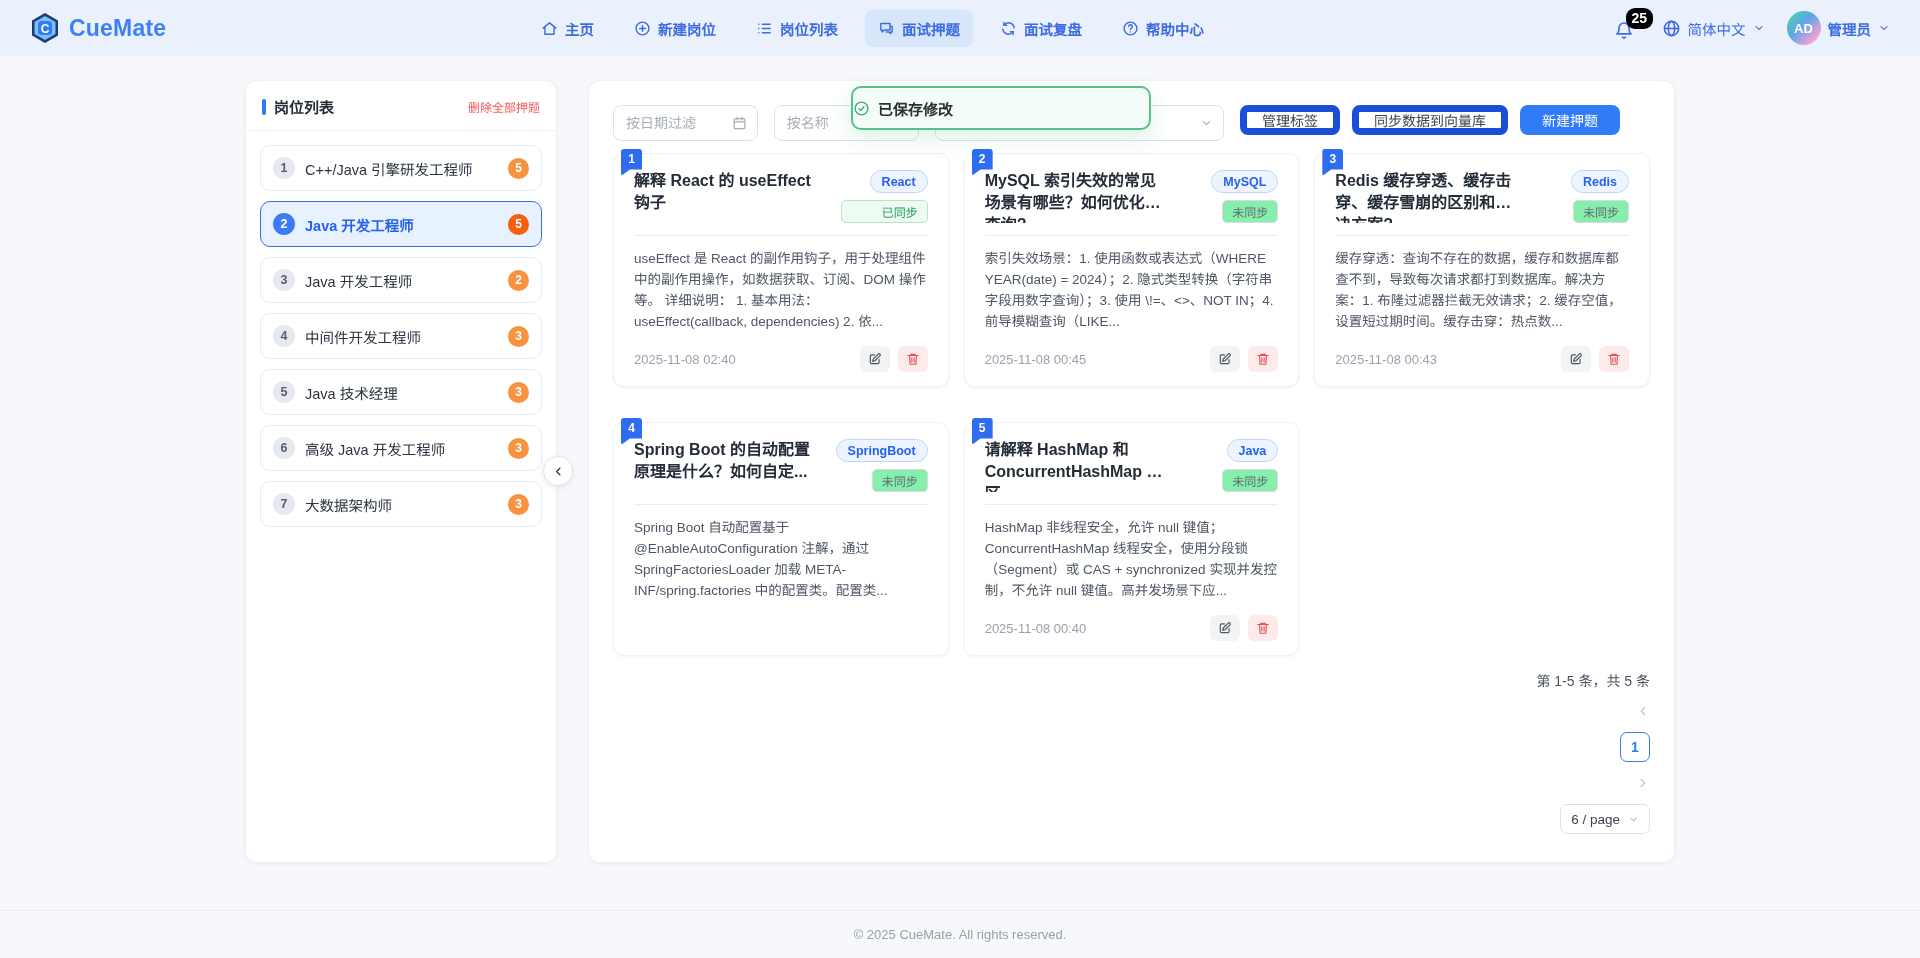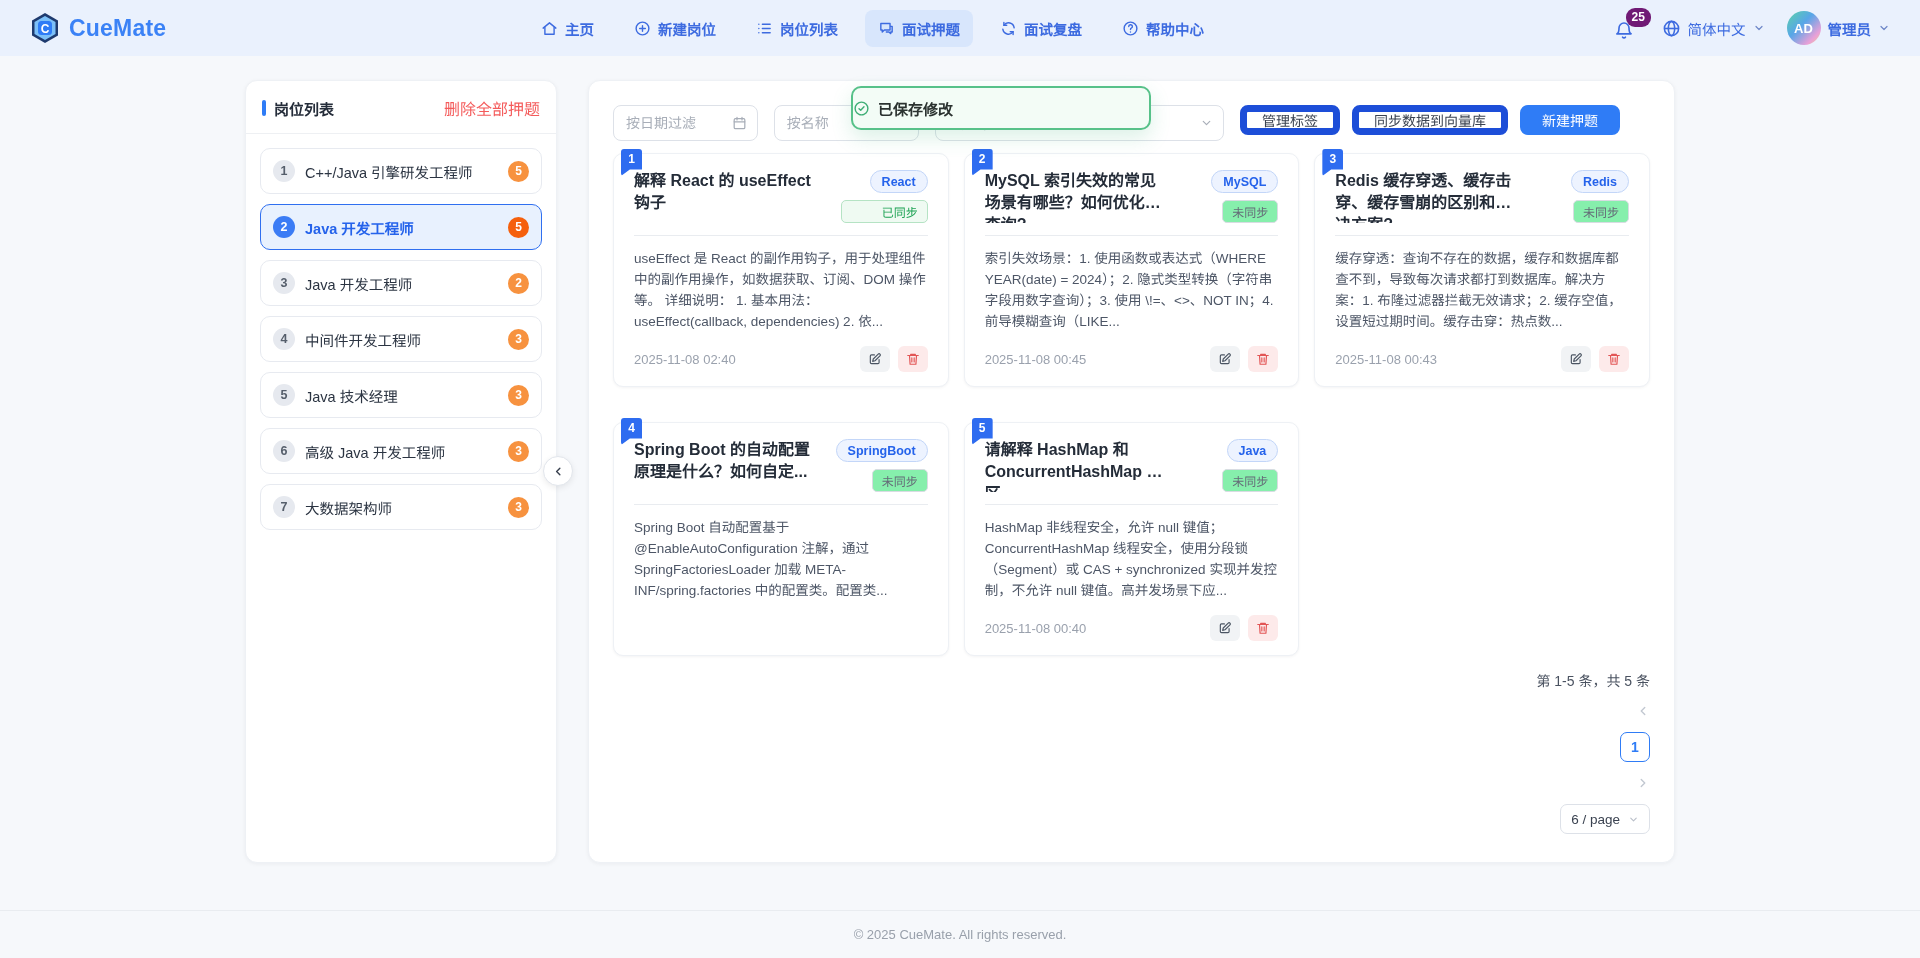--- a/index.html
+++ b/index.html
@@ -22,22 +22,22 @@
   .brand-name { font-size:23px; font-weight:700; color:#3b82f6; letter-spacing:.2px; }
   .nav-menu { position:absolute; left:528px; top:0; height:56px; display:flex; align-items:center; gap:14px; }
   .nav-item {
     display:flex; align-items:center; gap:7px; padding:8px 13px; border-radius:8px;
     color:#3d6be0; font-size:14.5px; cursor:pointer; white-space:nowrap;font-weight:bold;
   }
   .nav-item.active { background:#d8e6fc; font-weight:700; }
   .nav-right { margin-left:auto; display:flex; align-items:center; gap:22px; }
   .bell-wrap { position:relative; padding:4px 6px 0 0; }
   .notif-badge {
-    position:absolute; top:-8px; left:12px; background:#701a75; color:#fff;
-    font-size:12px; font-weight:700; line-height:1; padding:3px 6px 4px; border-radius:9px;
+    position:absolute; top:-8px; left:12px; background:#000000; color:#fff;
+    font-size:14px; font-weight:700; line-height:1; padding:3px 6px 4px; border-radius:9px;
   }
   .lang-switch, .user-chip { display:flex; align-items:center; gap:7px; color:#3d6be0; font-size:14.5px; cursor:pointer; }
   .avatar {
     width:34px; height:34px; border-radius:50%;
     background:linear-gradient(135deg,#5bd3a7 0%,#58a6e8 42%,#e8a0d8 78%,#f5d08c 100%);
     color:#fff; font-weight:700; font-size:13px; display:flex; align-items:center; justify-content:center;
   }
   .user-chip b { font-weight:700; }
 
   
@@ -47,21 +47,21 @@
   }
   .sidebar { left:245px; top:80px; width:312px; height:783px; }
   .main { left:588px; top:80px; width:1087px; height:783px; padding:24px; }
 
   
   .sidebar-head {
     display:flex; align-items:center; padding:15px 16px 13px; border-bottom:1px solid #eef0f3;
   }
   .title-bar { width:4px; height:16px; background:#2f7cf6; border-radius:2px; margin-right:8px; }
   .sidebar-title { font-size:15px; font-weight:700; color:#252d3a; }
-  .delete-all { margin-left:auto; color:#f45b5b; font-size:16px; cursor:pointer; }
+  .delete-all { margin-left:auto; color:#f45b5b; font-size:12px; cursor:pointer; }
   .job-list { padding:14px; }
   .job-item {
     display:flex; align-items:center; gap:10px; height:46px; padding:0 12px; margin-bottom:10px;
     border:1px solid #e7eaf0; border-radius:10px; background:#fff; cursor:pointer;
   }
   .job-item .num {
     width:22px; height:22px; border-radius:50%; background:#e6e9ef; color:#555e6b;
     font-size:12.5px; font-weight:600; display:flex; align-items:center; justify-content:center; flex:none;
   }
   .job-item .job-label { font-size:14.5px; color:#2b3442; white-space:nowrap; overflow:hidden; text-overflow:ellipsis; }

